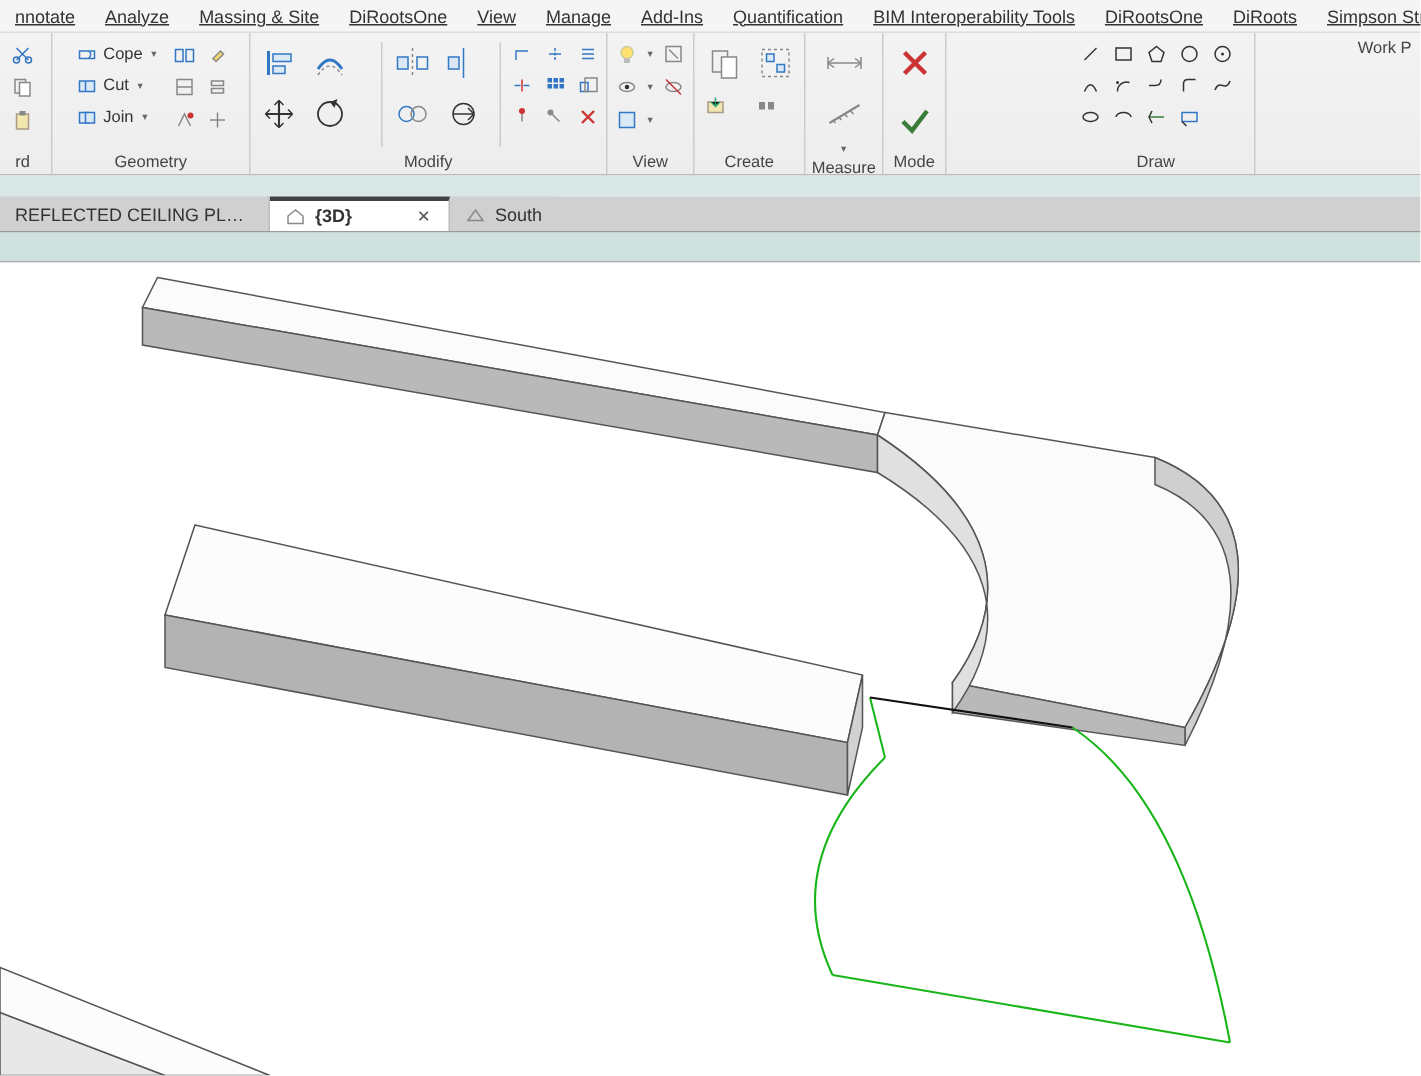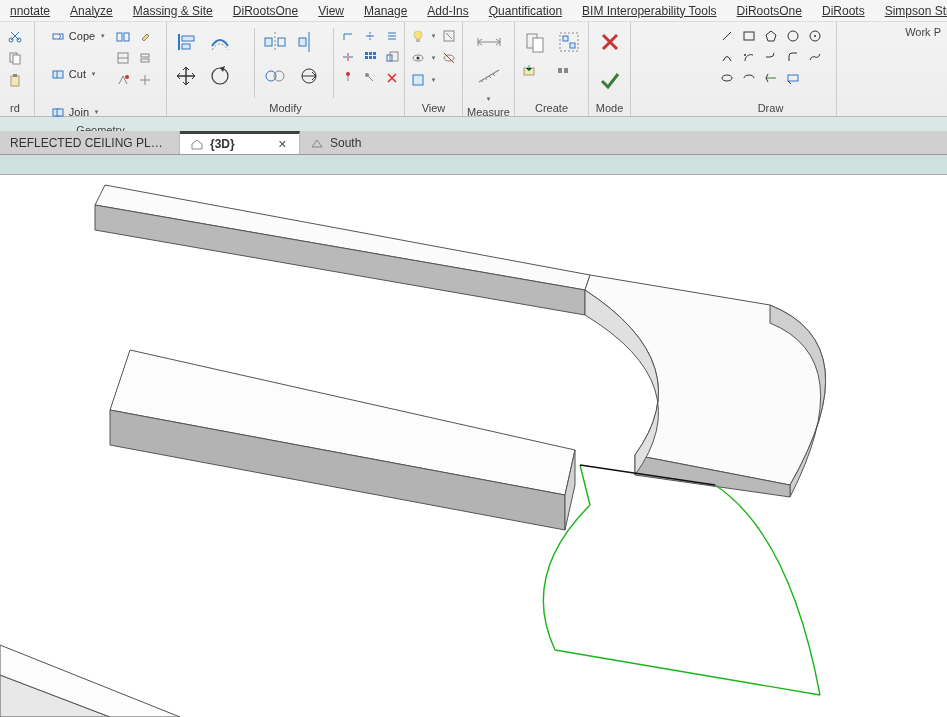--- a/index.html
+++ b/index.html
@@ -159,21 +159,21 @@
               <rect x="5" y="1" width="4" height="3" fill="#888"></rect>
             </svg>
           </span>
       </div>
     </div>
     <div class="panel-label">rd</div>
   </div>
 
   <div class="panel" style="width:132px;">
     <div class="panel-body">
-      <div class="ico-col" style="gap:18px;">
+      <div class="ico-col" style="gap:1px;">
         <span class="btn-txt">
           <svg width="14" height="14">
               <rect x="2" y="5" width="10" height="5" fill="none" stroke="#3277c4"></rect>
               <path d="M8 5 Q11 7 8 10" fill="none" stroke="#3277c4"></path>
             </svg>
           <span>Cope</span>
           <span class="dd">▾</span>
         </span>
         <span class="btn-txt">
           <svg width="14" height="14">
@@ -397,20 +397,55 @@
           <span class="btn">
               <svg width="14" height="14">
                 <rect x="2" y="2" width="10" height="10" fill="#dbe9f7" stroke="#3277c4"></rect>
               </svg>
             </span>
           <span class="dd">▾</span>
         </div>
       </div>
     </div>
     <div class="panel-label">View</div>
+  </div>
+
+  <div class="panel" style="width:74px;">
+    <div class="panel-body">
+      <div class="ico-col">
+        <span class="btn btn-lg">
+            <svg width="24" height="24">
+              <rect x="4" y="4" width="10" height="14" fill="none" stroke="#888"></rect>
+              <rect x="10" y="8" width="10" height="14" fill="#fff" stroke="#888"></rect>
+            </svg>
+          </span>
+        <span class="btn">
+            <svg width="14" height="14">
+              <rect x="2" y="5" width="10" height="7" fill="#f3e7b0" stroke="#a98"></rect>
+              <path d="M7 2 L7 8 M4 5 L7 8 L10 5" stroke="#3a7"></path>
+            </svg>
+          </span>
+      </div>
+      <div class="ico-col">
+        <span class="btn btn-lg">
+            <svg width="24" height="24">
+              <rect x="3" y="3" width="18" height="18" fill="none" stroke="#888" stroke-dasharray="2 2"></rect>
+              <rect x="6" y="6" width="5" height="5" fill="#dbe9f7" stroke="#3277c4"></rect>
+              <rect x="13" y="13" width="5" height="5" fill="#dbe9f7" stroke="#3277c4"></rect>
+            </svg>
+          </span>
+        <span class="btn">
+            <svg width="14" height="14">
+              <rect x="2" y="5" width="4" height="5" fill="#888"></rect>
+              <rect x="8" y="5" width="4" height="5" fill="#888"></rect>
+            </svg>
+          </span>
+      </div>
+    </div>
+    <div class="panel-label">Create</div>
   </div>
 
   <div class="panel" style="width:52px;">
     <div class="panel-body" style="flex-direction:column; align-items:center; gap:2px;">
       <span class="btn btn-lg">
           <svg width="28" height="20">
             <path d="M3 10 L25 10" stroke="#888"></path>
             <path d="M3 6 L3 14 M25 6 L25 14" stroke="#888"></path>
             <path d="M3 10 L7 7 M3 10 L7 13 M25 10 L21 7 M25 10 L21 13" stroke="#888" fill="none"></path>
           </svg>
@@ -419,55 +454,20 @@
           <svg width="28" height="20">
             <path d="M4 16 L24 4" stroke="#888" stroke-width="1.4"></path>
             <path d="M6 14 L8 16 M10 12 L12 14 M14 10 L16 12 M18 8 L20 10" stroke="#888"></path>
           </svg>
         </span>
       <span class="dd" style="height:10px">▾</span>
     </div>
     <div class="panel-label">Measure</div>
   </div>
 
-  <div class="panel" style="width:74px;">
-    <div class="panel-body">
-      <div class="ico-col">
-        <span class="btn btn-lg">
-            <svg width="24" height="24">
-              <rect x="4" y="4" width="10" height="14" fill="none" stroke="#888"></rect>
-              <rect x="10" y="8" width="10" height="14" fill="#fff" stroke="#888"></rect>
-            </svg>
-          </span>
-        <span class="btn">
-            <svg width="14" height="14">
-              <rect x="2" y="5" width="10" height="7" fill="#f3e7b0" stroke="#a98"></rect>
-              <path d="M7 2 L7 8 M4 5 L7 8 L10 5" stroke="#3a7"></path>
-            </svg>
-          </span>
-      </div>
-      <div class="ico-col">
-        <span class="btn btn-lg">
-            <svg width="24" height="24">
-              <rect x="3" y="3" width="18" height="18" fill="none" stroke="#888" stroke-dasharray="2 2"></rect>
-              <rect x="6" y="6" width="5" height="5" fill="#dbe9f7" stroke="#3277c4"></rect>
-              <rect x="13" y="13" width="5" height="5" fill="#dbe9f7" stroke="#3277c4"></rect>
-            </svg>
-          </span>
-        <span class="btn">
-            <svg width="14" height="14">
-              <rect x="2" y="5" width="4" height="5" fill="#888"></rect>
-              <rect x="8" y="5" width="4" height="5" fill="#888"></rect>
-            </svg>
-          </span>
-      </div>
-    </div>
-    <div class="panel-label">Create</div>
-  </div>
-
   <div class="panel" style="width:42px;">
     <div class="panel-body" style="flex-direction:column; align-items:center; gap:6px;">
       <span class="btn btn-lg">
           <svg width="24" height="24">
             <path d="M5 5 L19 19 M19 5 L5 19" stroke="#c33" stroke-width="3"></path>
           </svg>
         </span>
       <span class="btn btn-lg">
           <svg width="24" height="24">
             <path d="M4 13 L10 19 L20 6" fill="none" stroke="#3a7d3a" stroke-width="3"></path>

